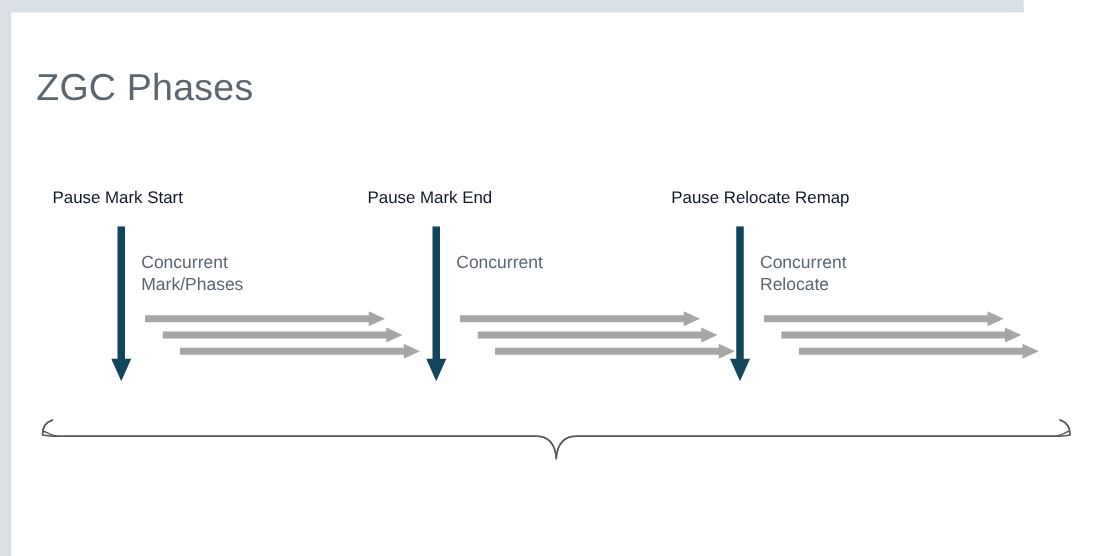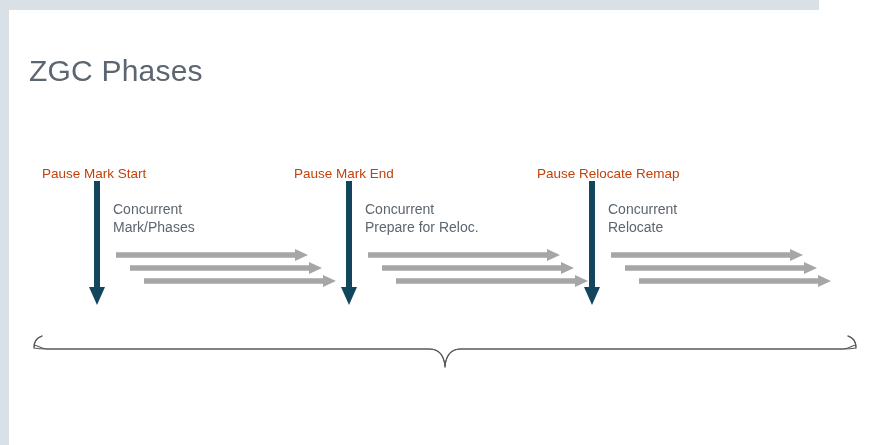--- a/index.html
+++ b/index.html
@@ -50,23 +50,22 @@
     position: absolute;
     top: 0;
     height: 435px;
     width: 0;
   }
   .phase-label {
     position: absolute;
     top: 140px;
     left: 0;
     font-size: 13.5px;
-    color: #c2410c;
+    color: #0f172a;
     white-space: nowrap;
-    margin-top: 16px;
   }
   .pause-arrow {
     position: absolute;
     top: 171px;
     left: 47px;
     width: 16px;
     height: 124px;
   }
   .concurrent-label {
     position: absolute;
@@ -123,21 +122,20 @@
             <div>Mark/Phases</div>
           </div>
         </div>
         <div class="phase-group" style="left: 285px;">
           <div class="phase-label">Pause Mark End</div>
           <div class="pause-arrow"><svg width="16" height="124" viewBox="0 0 16 124" xmlns="http://www.w3.org/2000/svg">
               <path d="M 5,0 L 11,0 L 11,106 L 16,106 L 8,124 L 0,106 L 5,106 Z" fill="#12465c"></path>
             </svg></div>
           <div class="concurrent-label">
             <div>Concurrent</div>
-            <div>Prepare for Reloc.</div>
           </div>
         </div>
         <div class="phase-group" style="left: 528px;">
           <div class="phase-label">Pause Relocate Remap</div>
           <div class="pause-arrow"><svg width="16" height="124" viewBox="0 0 16 124" xmlns="http://www.w3.org/2000/svg">
               <path d="M 5,0 L 11,0 L 11,106 L 16,106 L 8,124 L 0,106 L 5,106 Z" fill="#12465c"></path>
             </svg></div>
           <div class="concurrent-label">
             <div>Concurrent</div>
             <div>Relocate</div>

